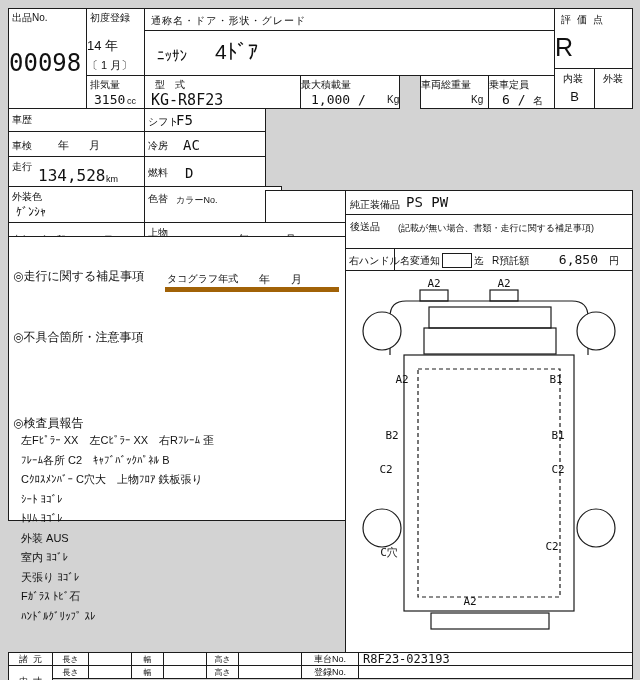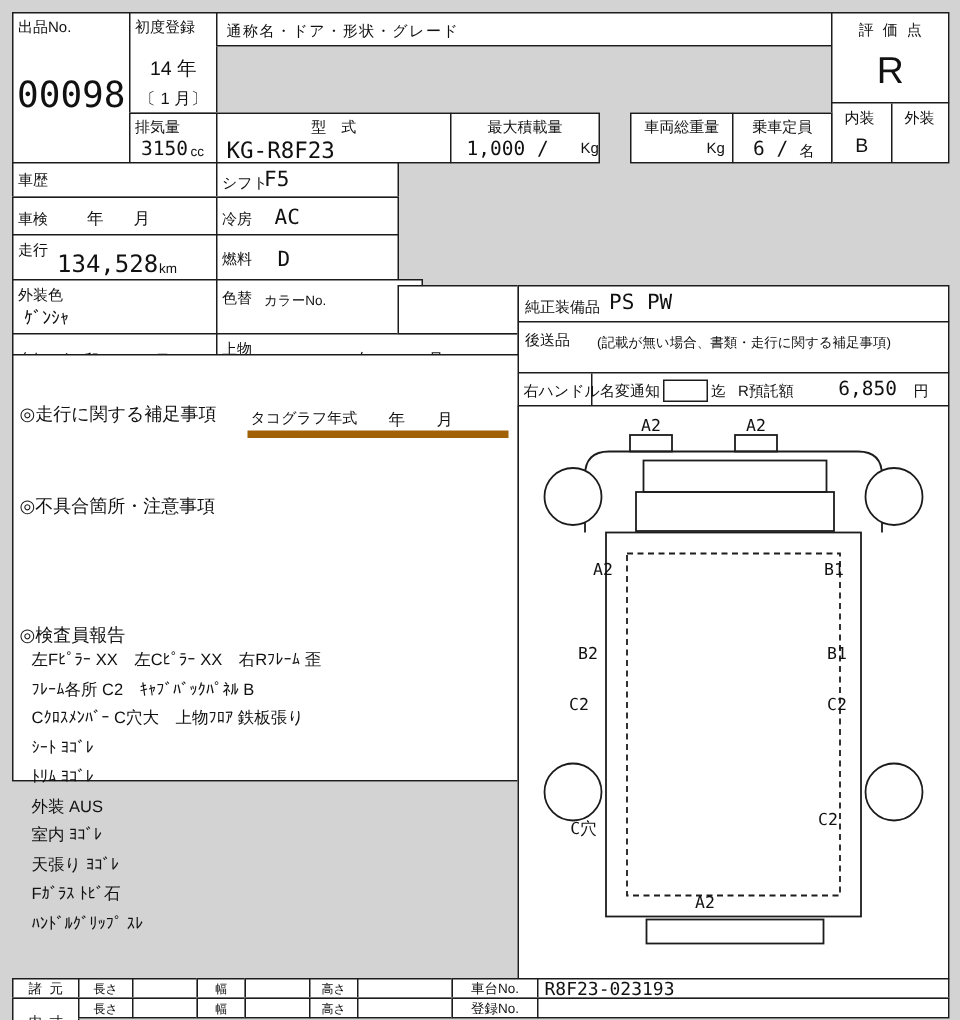--- a/index.html
+++ b/index.html
@@ -3,41 +3,45 @@
 <meta charset="utf-8">
 <style>
   html,body{margin:0;padding:0;}
   body{width:640px;height:680px;background:#d3d3d3;font-family:"Liberation Sans","DejaVu Sans",sans-serif;color:#111;}
   .sheet{position:relative;width:640px;height:680px;overflow:hidden;}
   .box{position:absolute;border:1px solid #1c1c1c;background:#fff;box-sizing:border-box;}
   .abs{position:absolute;}
   .mono{font-family:"DejaVu Sans Mono",monospace;}
   .f8{font-size:8px;} .f9{font-size:9px;} .f10{font-size:10px;} .f11{font-size:11px;}
   .f12{font-size:12px;} .f13{font-size:13px;} .f14{font-size:14px;}
-  .ctr{left:0;width:100%;text-align:center;}
+  .ctr{left:0;width:100%;text-align:left;}
   .bcell{display:flex;align-items:center;justify-content:center;}
 </style>
 </head>
 <body>
 
 <div class="sheet">
 
   <div class="box" style="left:8px;top:8px;width:79px;height:101px">
     <span class="abs f10" style="left:3px;top:2px">出品No.</span>
     <span class="abs ctr mono" style="top:40px;font-size:24px">00098</span>
   </div>
 
   <div class="box" style="left:86px;top:8px;width:59px;height:68px">
     <span class="abs f10" style="left:3px;top:2px">初度登録</span>
     <span class="abs ctr f13" style="top:28px">14 年</span>
     <span class="abs ctr f11" style="top:49px">〔 1 月〕</span>
   </div>
 
   <div class="box" style="left:144px;top:8px;width:411px;height:23px">
     <span class="abs f10" style="left:6px;top:5px;letter-spacing:1px">通称名・ドア・形状・グレード</span>
+  </div>
+  <div class="box" style="left:144px;top:30px;width:411px;height:46px">
+    <span class="abs" style="left:12px;top:16px;font-size:15px">ﾆｯｻﾝ</span>
+    <span class="abs" style="left:70px;top:9px;font-size:21px">4ﾄﾞｱ</span>
   </div>
 
   <div class="box" style="left:554px;top:8px;width:79px;height:61px">
     <span class="abs ctr f10" style="top:4px;letter-spacing:6px;text-indent:6px">評価点</span>
     <span class="abs ctr" style="top:24px;font-size:25px">R</span>
   </div>
 
   <div class="box" style="left:554px;top:68px;width:79px;height:41px">
     <div class="abs" style="left:39px;top:0;height:100%;border-left:1px solid #1c1c1c"></div>
     <span class="abs f10" style="left:8px;top:3px">内装</span>

